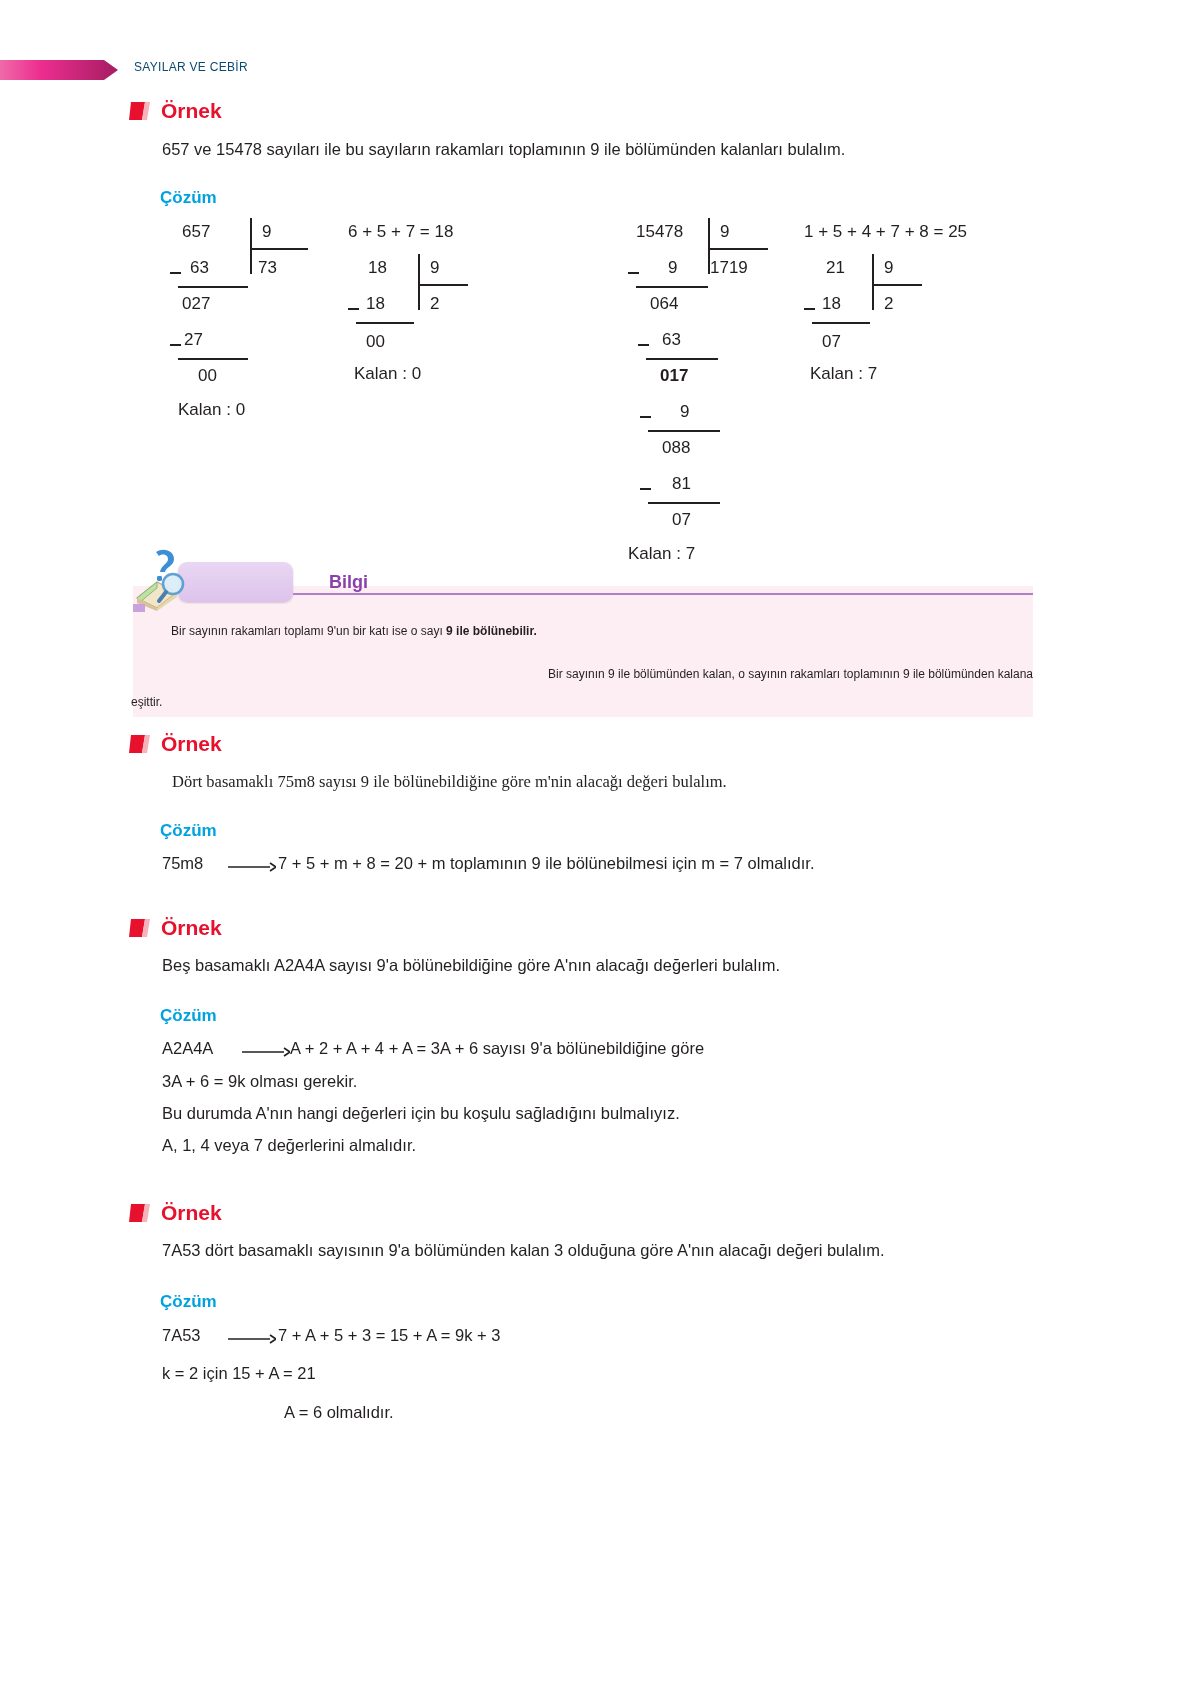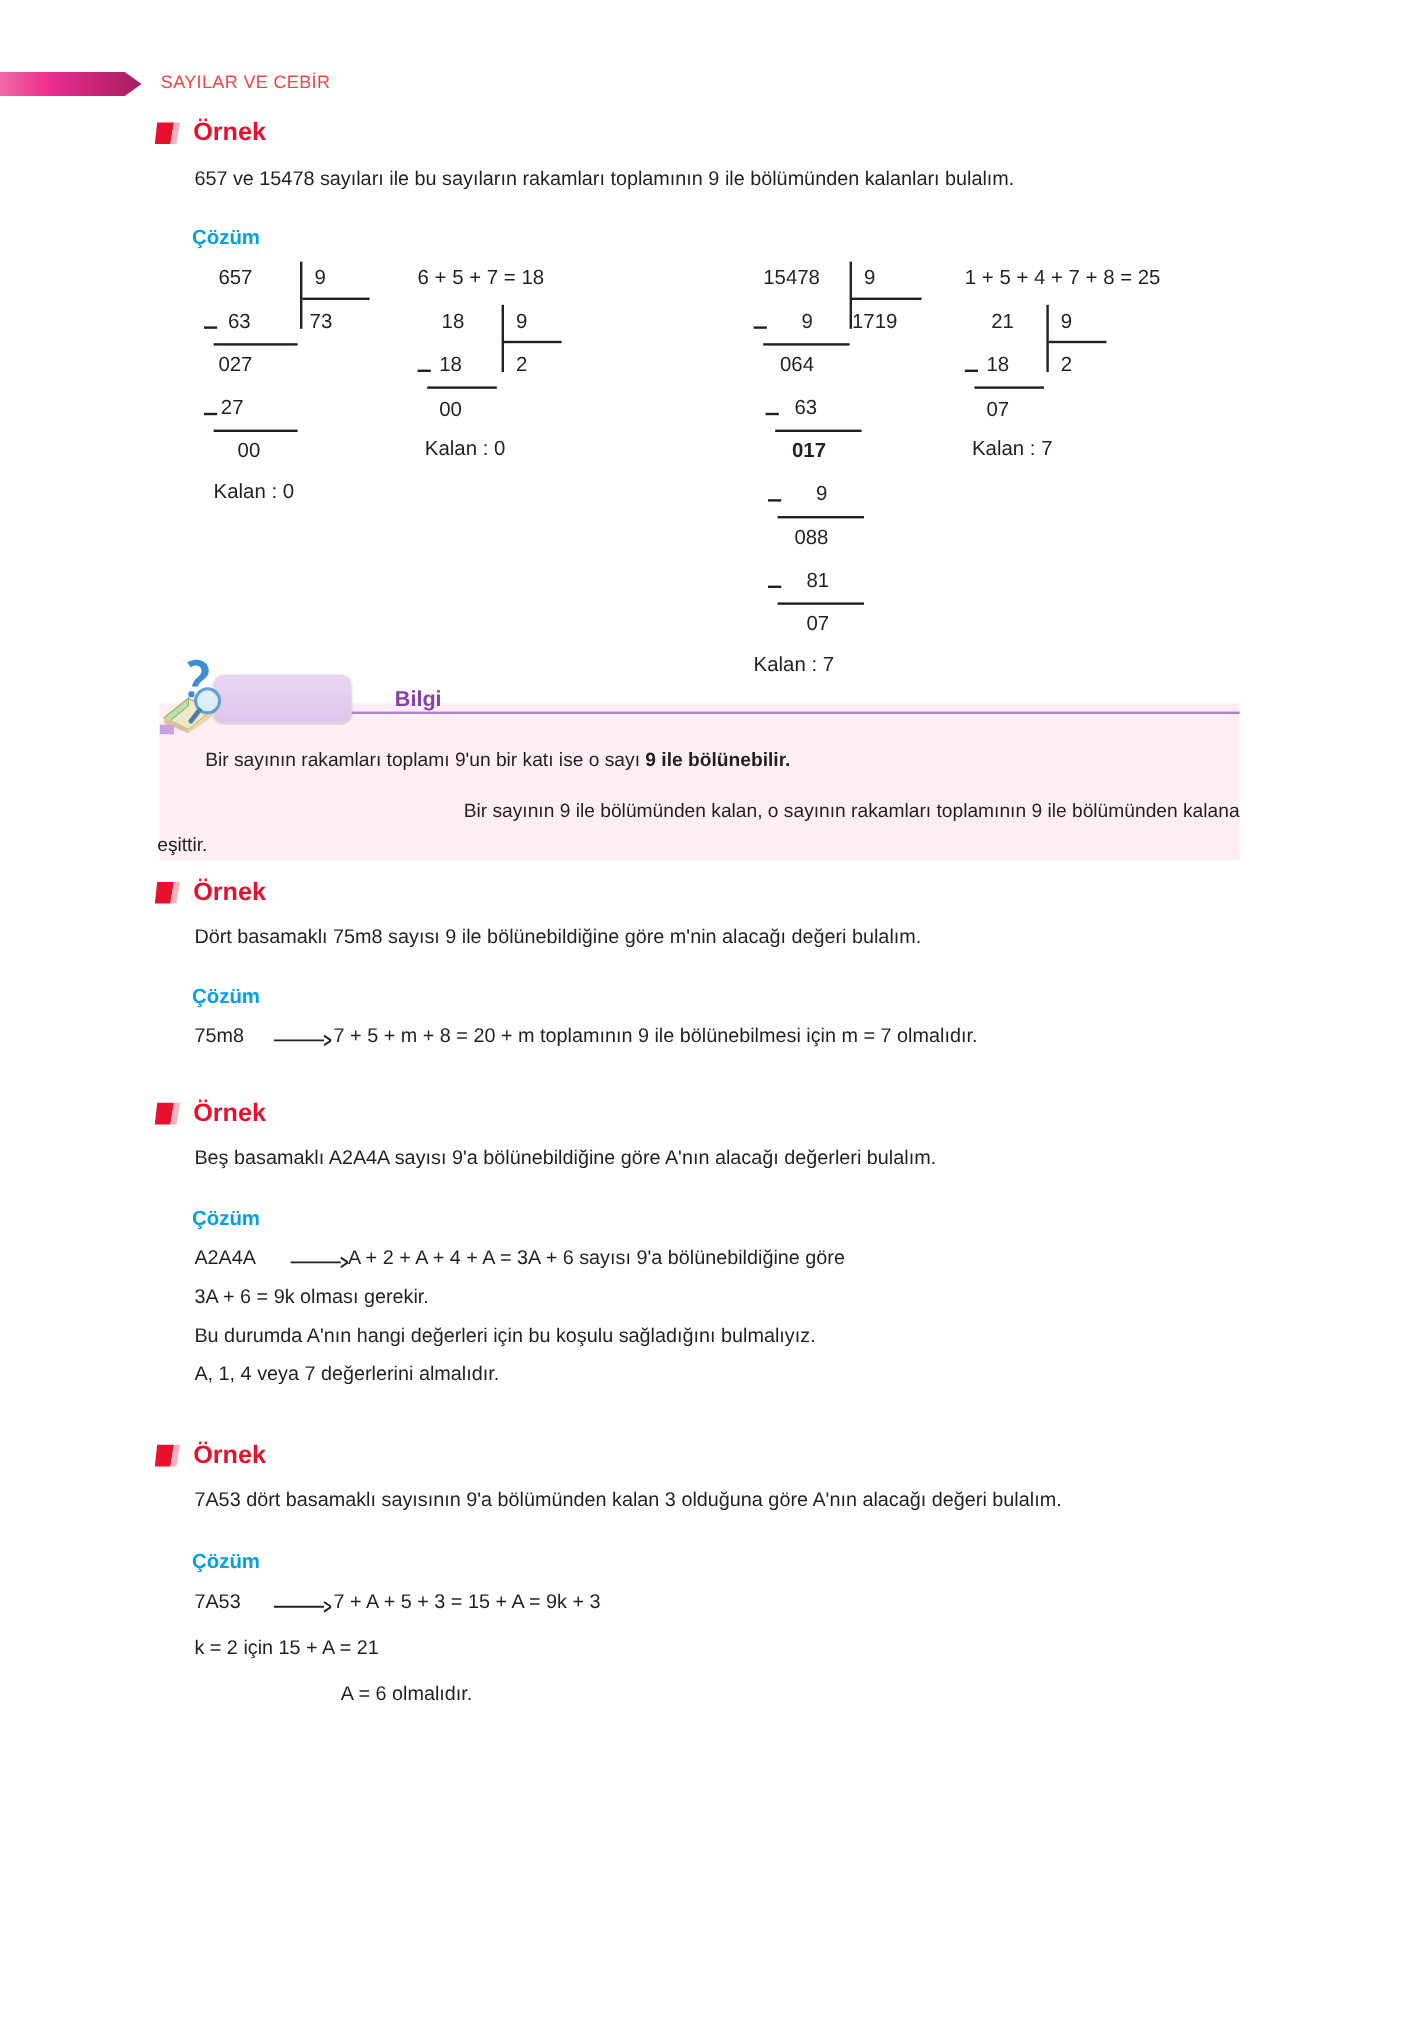--- a/index.html
+++ b/index.html
@@ -22,23 +22,23 @@
     top: 58px;
     left: 0;
     width: 118px;
     height: 24px;
     display: block;
   }
   .header-title {
     position: absolute;
     top: 60px;
     left: 134px;
-    font-size: 15px;
+    font-size: 12px;
     letter-spacing: .3px;
-    color: #ef4444;
+    color: #0c4a6e;
   }
 
   
   .page {
     position: absolute;
     inset: 0;
   }
 
   
   .ornek {
@@ -109,21 +109,21 @@
     position: absolute;
     left: 160px;
     top: 31px;
     width: 740px;
     height: 2px;
     background: #b07fc9;
   }
   .bilgi-icon { position: absolute; left: 0px; top: -14px; width: 62px; height: 64px; }
   .bilgi-text {
     position: absolute;
-    font-size: 16px;
+    font-size: 12px;
     color: #231f20;
     line-height: 1.5;
   }
   .bilgi-text b { font-weight: bold; }
 
   
   .arrow { position: absolute; }
 
   
   .page-number {
@@ -270,21 +270,21 @@
     <div class="bilgi-text" style="left:-2px; top:131px; width:862px;">eşittir.</div>
   </div>
 
   <div class="ornek" style="top:731px; left:128px;">
     <svg class="ornek-icon" viewBox="0 0 26 26">
       <path d="M3 4 L17 4 L14 22 L1 22 Z" fill="#e8112d"></path>
       <path d="M17 4 L22 4 L19 22 L14 22 Z" fill="#f7b3b9"></path>
     </svg>
     <span class="ornek-label">Örnek</span>
   </div>
-  <div class="para" style="top:770px; left:162px; width:880px;">Dört basamaklı 75m8 sayısı 9 ile bölünebildiğine göre m'nin alacağı değeri bulalım.</div>
+  <div class="para" style="top:770px; left:172px; width:880px;font-family:Liberation Serif, serif;">Dört basamaklı 75m8 sayısı 9 ile bölünebildiğine göre m'nin alacağı değeri bulalım.</div>
   <div class="cozum" style="top:821px; left:160px;">Çözüm</div>
 
   <div class="para" style="top:852px; left:162px;">75m8</div>
   <svg class="arrow" style="top:861px; left:228px; width:48px; height:12px;" viewBox="0 0 48 12">
     <line x1="0" y1="6" x2="42" y2="6" stroke="#231f20" stroke-width="1.6"></line>
     <path d="M42 2 L48 6 L42 10" fill="none" stroke="#231f20" stroke-width="1.6"></path>
   </svg>
   <div class="para" style="top:852px; left:278px; width:760px;">7 + 5 + m + 8 = 20 + m  toplamının 9 ile bölünebilmesi için m = 7 olmalıdır.</div>
 
   <div class="ornek" style="top:915px; left:128px;">

